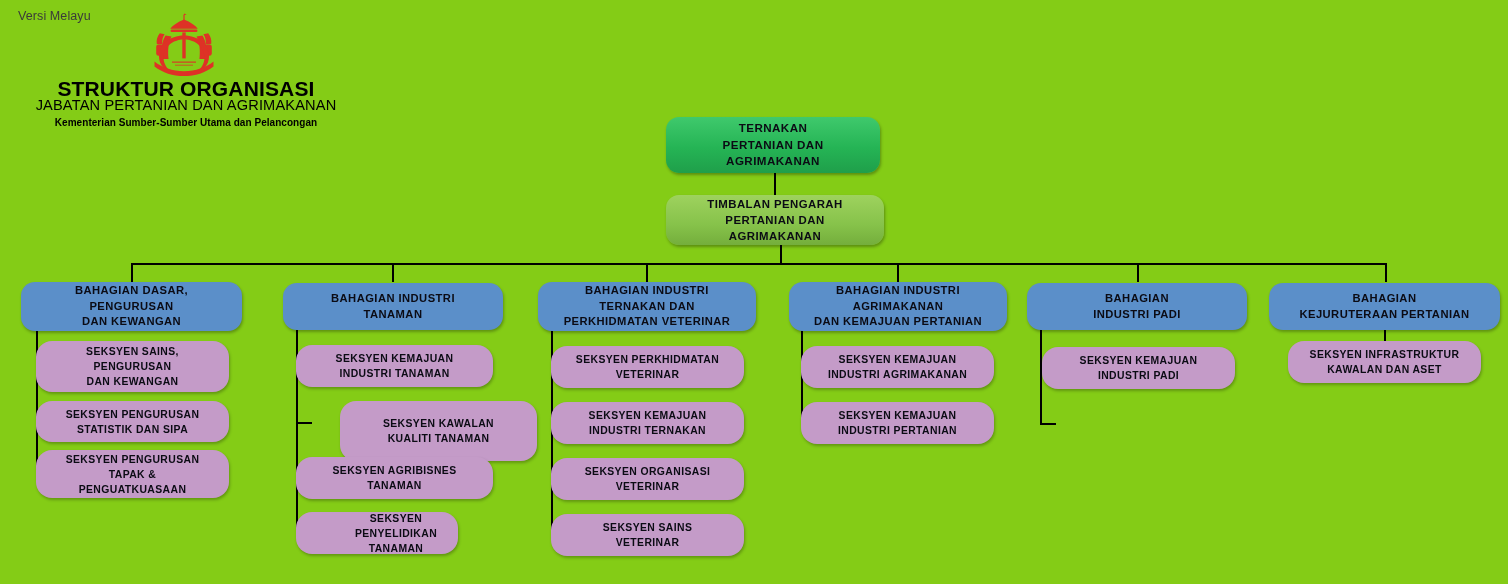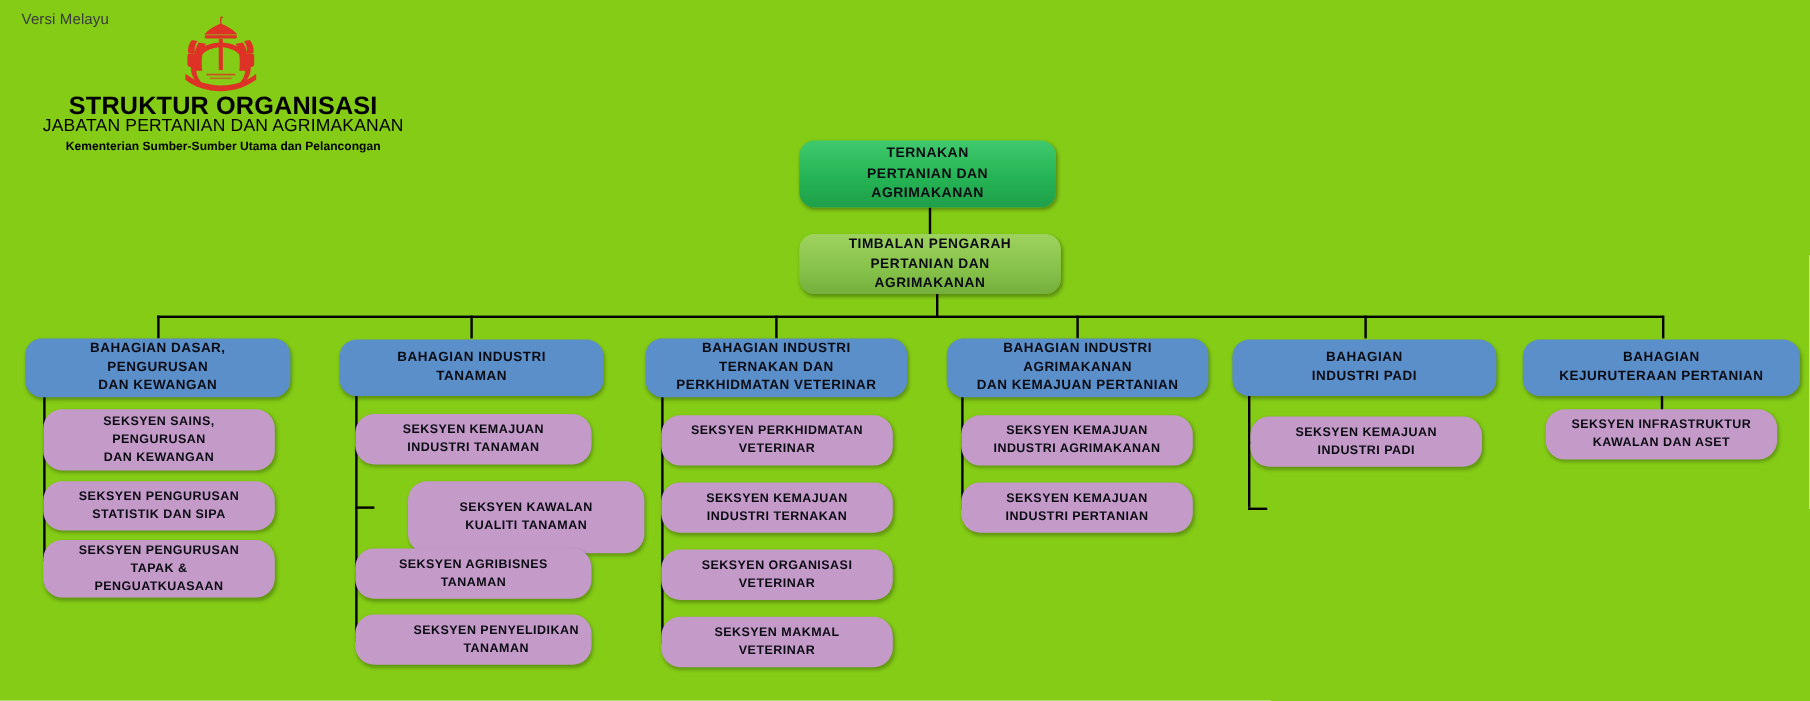--- a/index.html
+++ b/index.html
@@ -232,21 +232,21 @@
 INDUSTRI TANAMAN</span>
   </div>
   <div class="node section" style="left:296px; top:401px; width:197px; height:60px;margin-left:44px;">
     <span class="lbl">SEKSYEN KAWALAN
 KUALITI TANAMAN</span>
   </div>
   <div class="node section" style="left:296px; top:457px; width:197px; height:42px;">
     <span class="lbl">SEKSYEN AGRIBISNES
 TANAMAN</span>
   </div>
-  <div class="node section" style="left:296px; top:512px; width:197px; height:42px;padding-left:44px;">
+  <div class="node section" style="left:296px; top:512px; width:162px; height:42px;padding-left:44px;">
     <span class="lbl">SEKSYEN PENYELIDIKAN
 TANAMAN</span>
   </div>
 
   <div class="node division" style="left:538px; top:282px; width:218px; height:49px;">
     <span class="lbl">BAHAGIAN INDUSTRI
 TERNAKAN DAN
 PERKHIDMATAN VETERINAR</span>
   </div>
   <div class="conn v" style="left:551px; top:331px; height:204px;"></div>
@@ -261,21 +261,21 @@
   </div>
   <div class="node section" style="left:551px; top:402px; width:193px; height:42px;">
     <span class="lbl">SEKSYEN KEMAJUAN
 INDUSTRI TERNAKAN</span>
   </div>
   <div class="node section" style="left:551px; top:458px; width:193px; height:42px;">
     <span class="lbl">SEKSYEN ORGANISASI
 VETERINAR</span>
   </div>
   <div class="node section" style="left:551px; top:514px; width:193px; height:42px;">
-    <span class="lbl">SEKSYEN MAKMAL
+    <span class="lbl">SEKSYEN SAINS
 VETERINAR</span>
   </div>
 
   <div class="node division" style="left:789px; top:282px; width:218px; height:49px;">
     <span class="lbl">BAHAGIAN INDUSTRI
 AGRIMAKANAN
 DAN KEMAJUAN PERTANIAN</span>
   </div>
   <div class="conn v" style="left:801px; top:331px; height:92px;"></div>
   <div class="conn h" style="left:801px; top:367px; width:16px;"></div>

